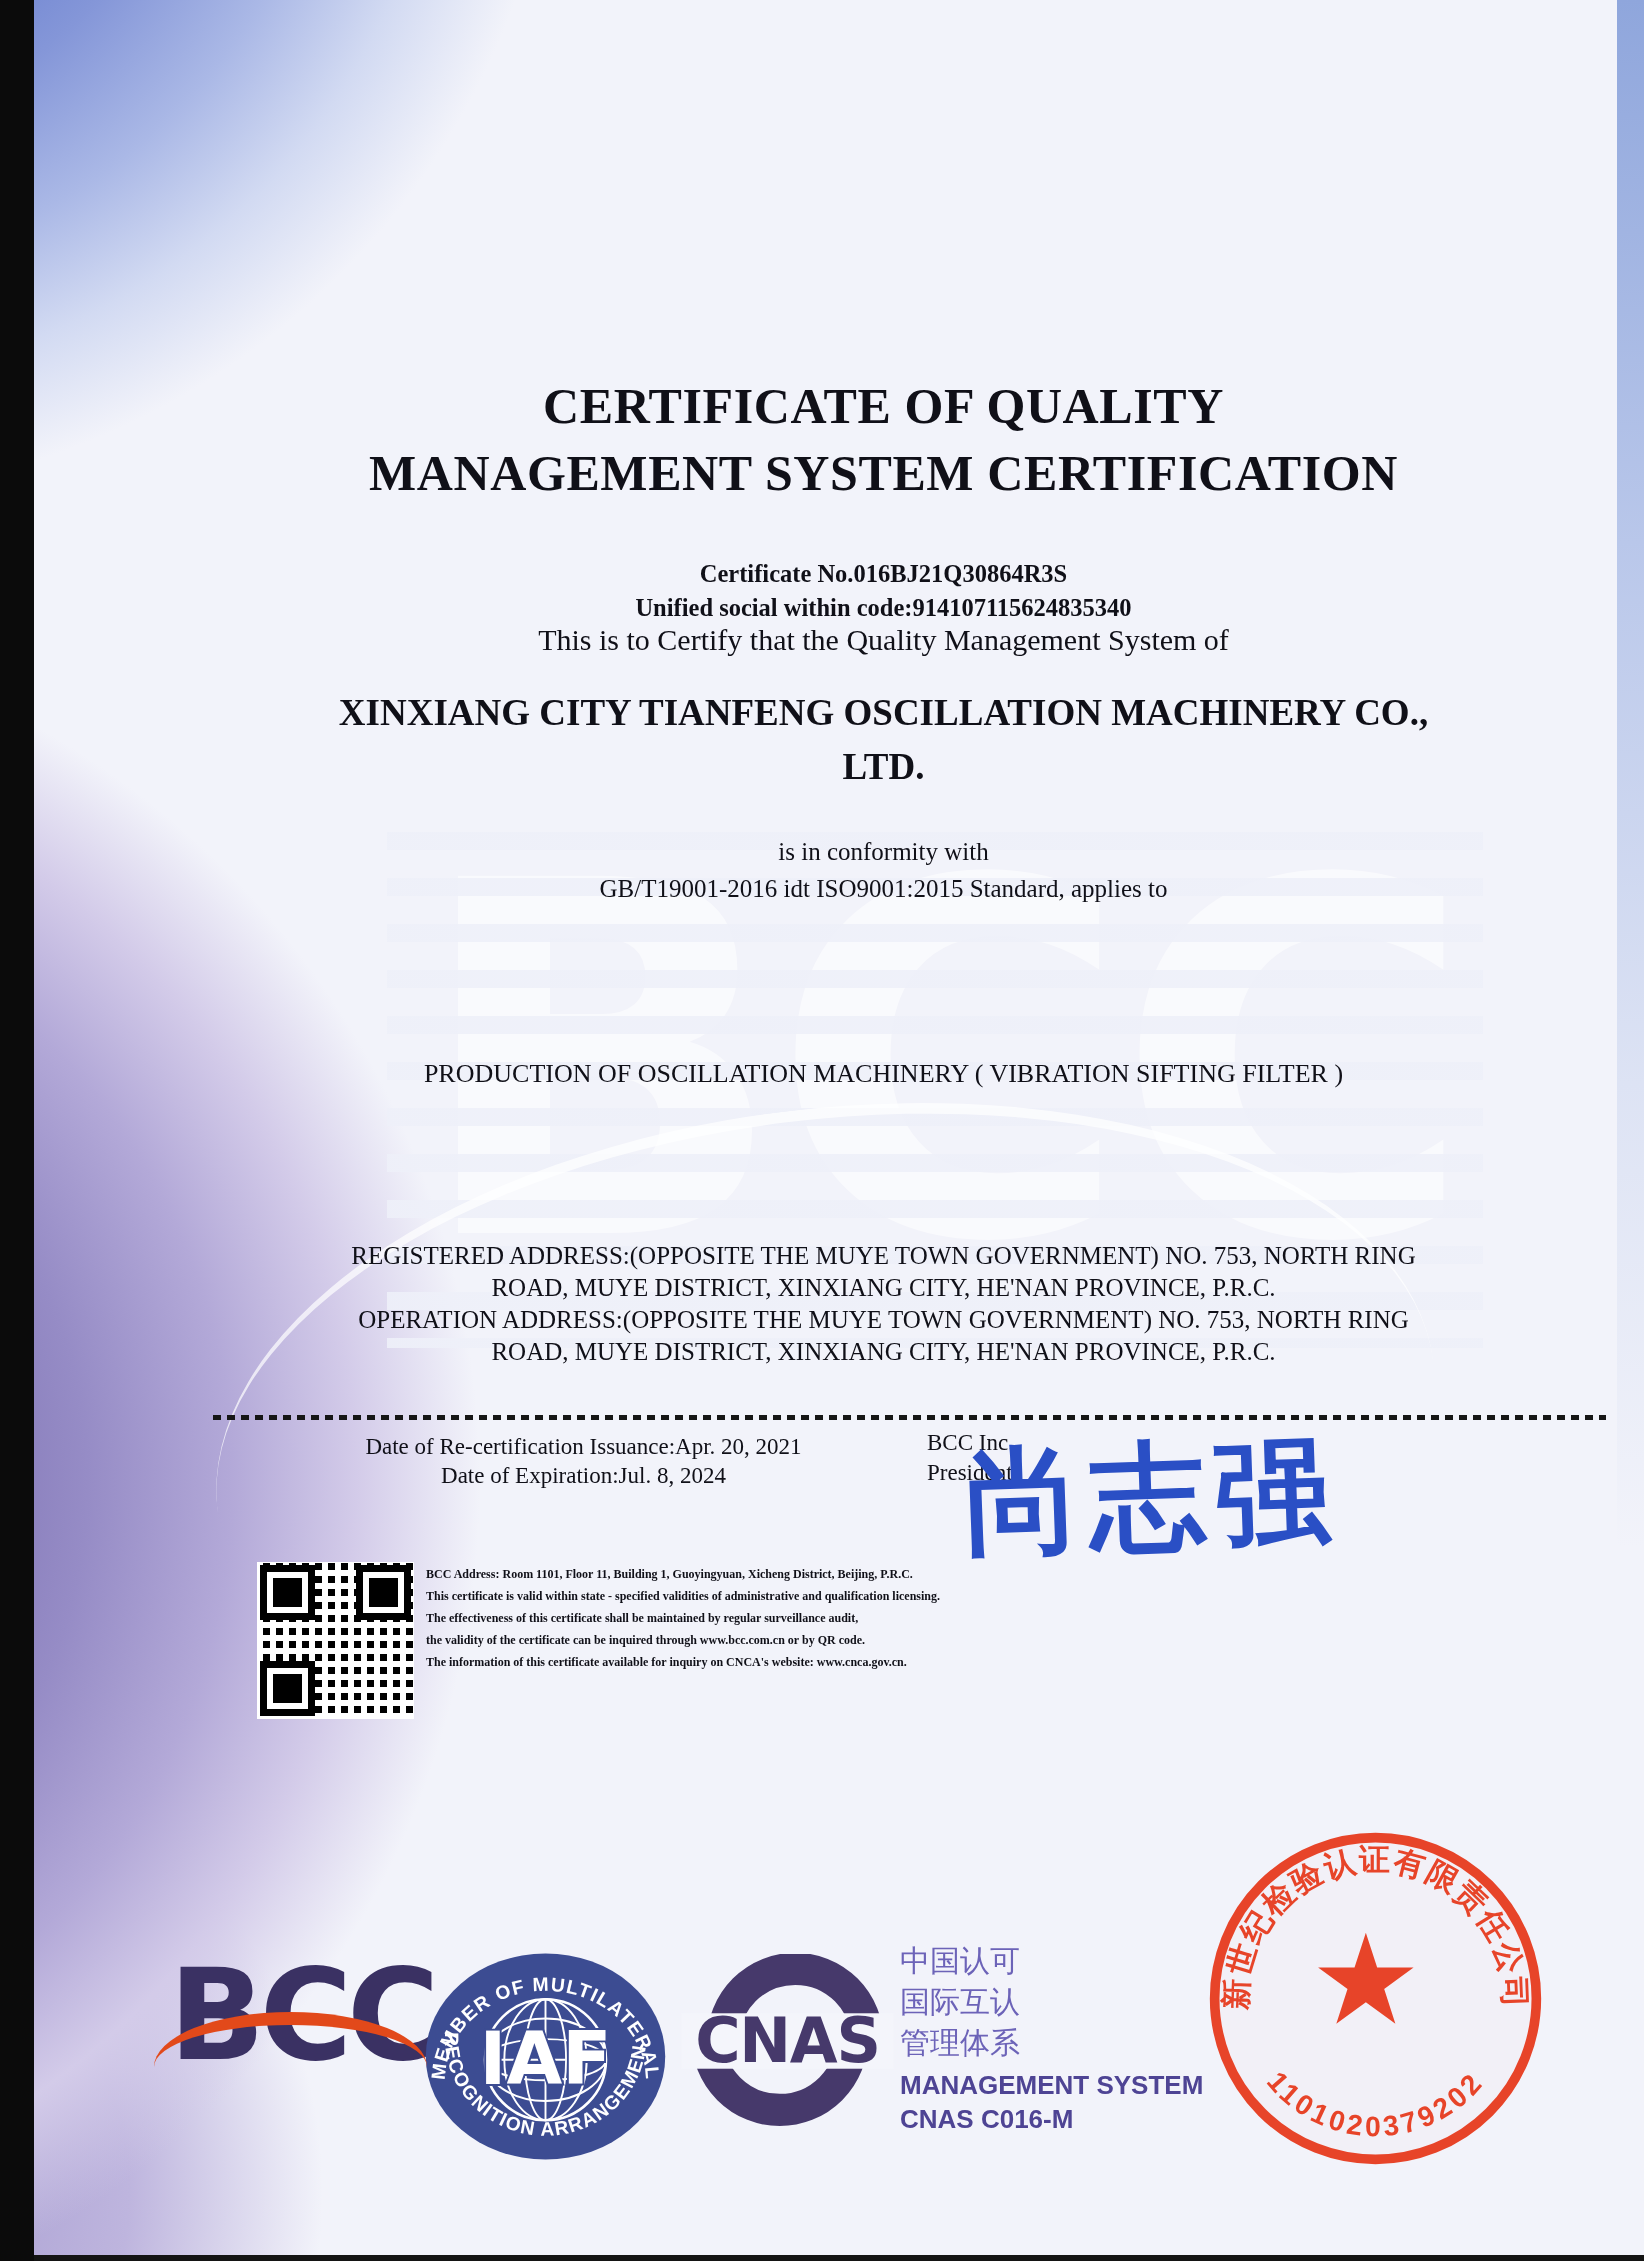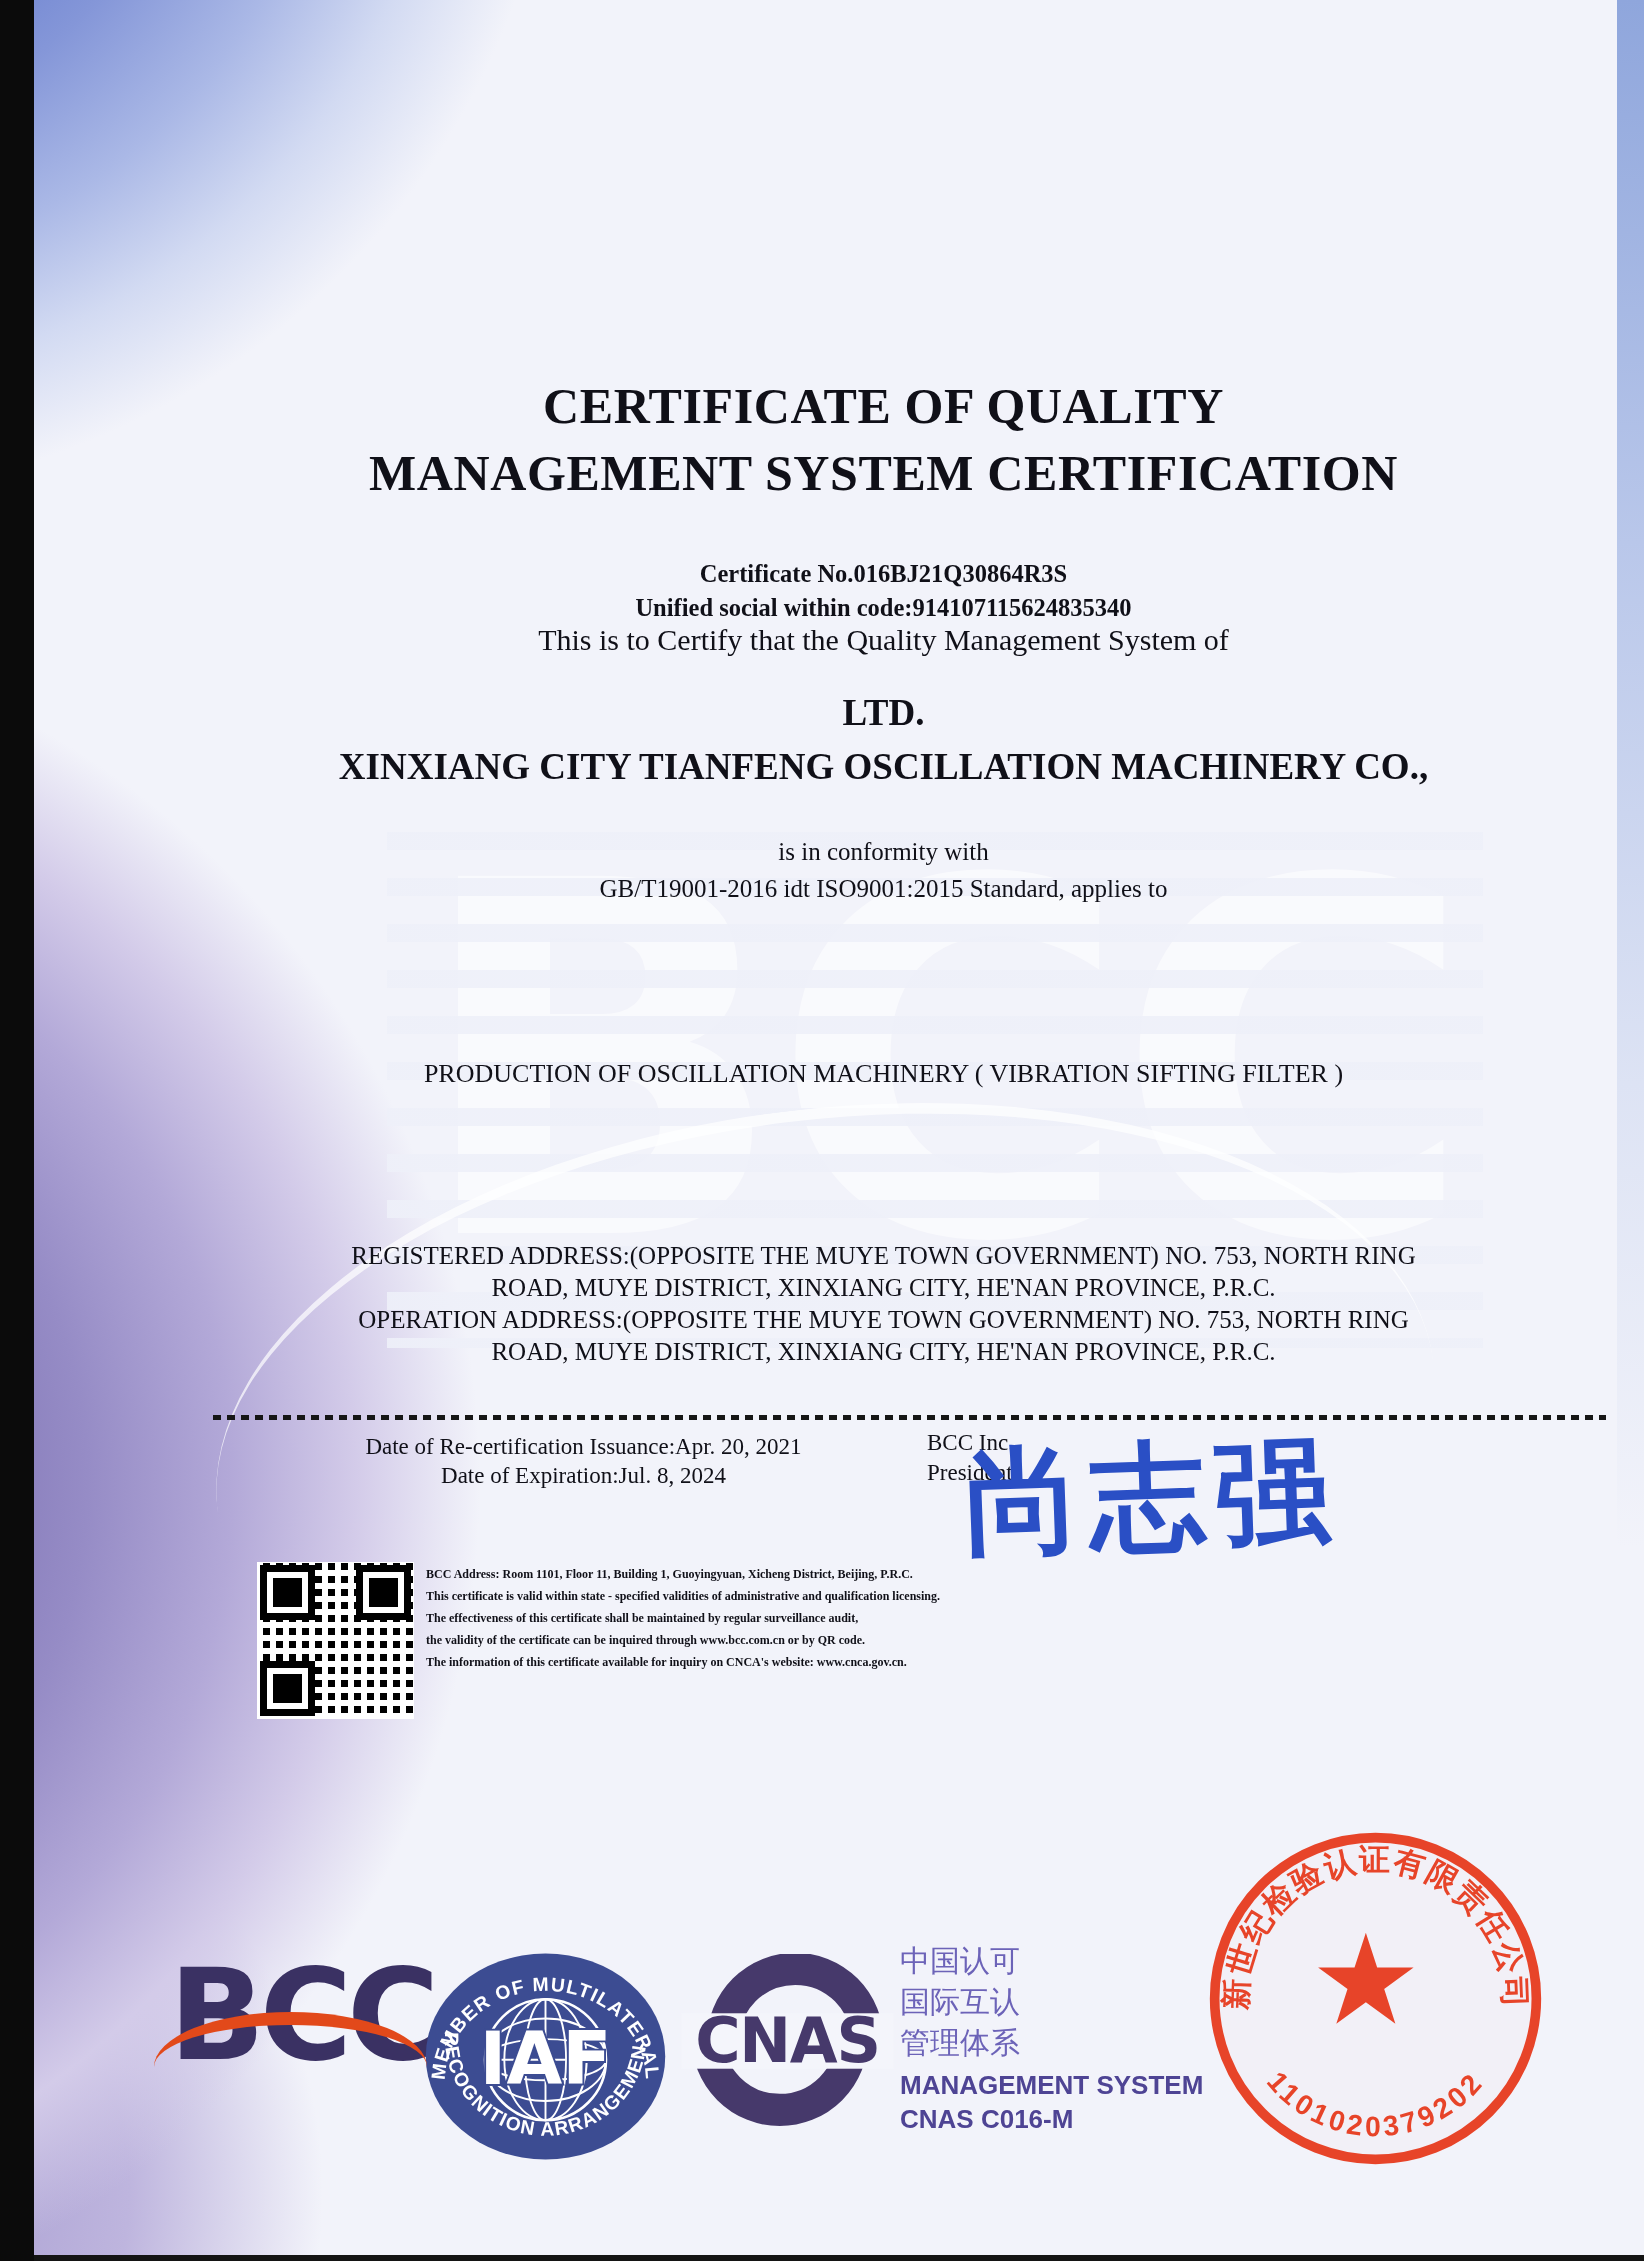--- a/index.html
+++ b/index.html
@@ -89,22 +89,22 @@
   </div>
 
   <div class="abs tcenter certinfo">
     <div>Certificate No.016BJ21Q30864R3S</div>
     <div>Unified social within code:914107115624835340</div>
   </div>
 
   <div class="abs tcenter intro">This is to Certify that the Quality Management System of</div>
 
   <div class="abs tcenter company">
+    <div>XINXIANG CITY TIANFENG OSCILLATION MACHINERY CO.,</div>
     <div>LTD.</div>
-    <div>XINXIANG CITY TIANFENG OSCILLATION MACHINERY CO.,</div>
   </div>
 
   <div class="abs tcenter conformity">
     <div>is in conformity with</div>
     <div>GB/T19001-2016 idt ISO9001:2015 Standard, applies to</div>
   </div>
 
   <div class="abs tcenter scope">PRODUCTION OF OSCILLATION MACHINERY ( VIBRATION SIFTING FILTER )</div>
 
   <div class="abs tcenter addresses">

